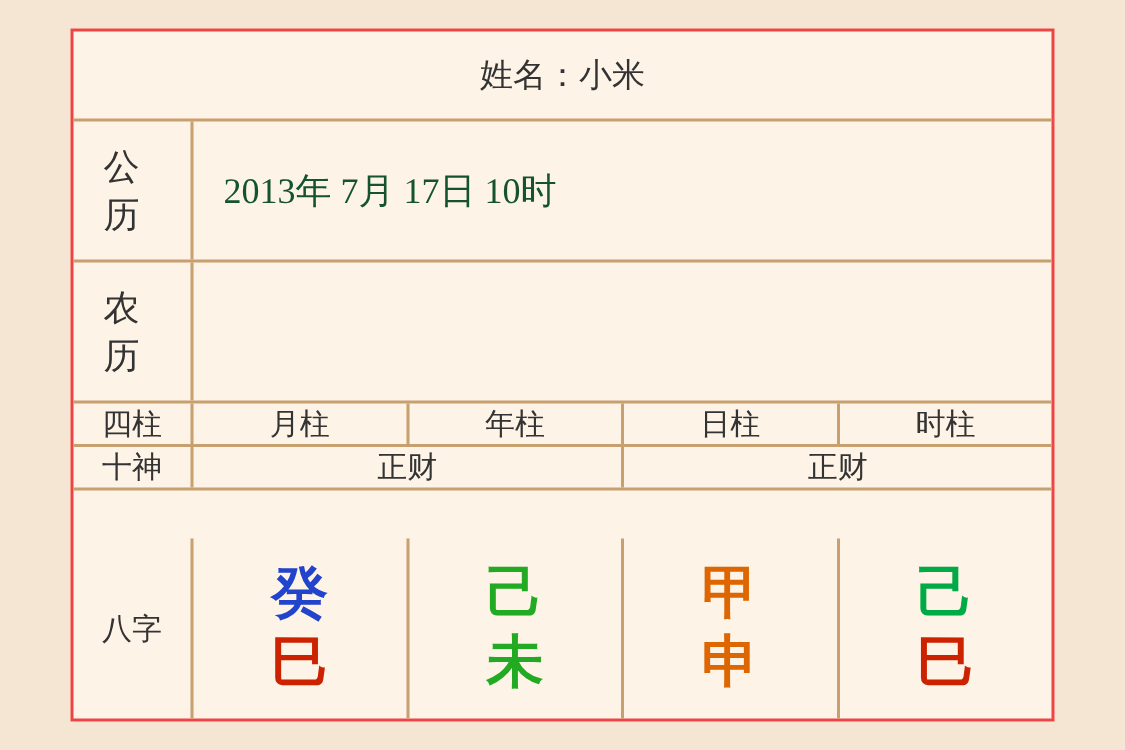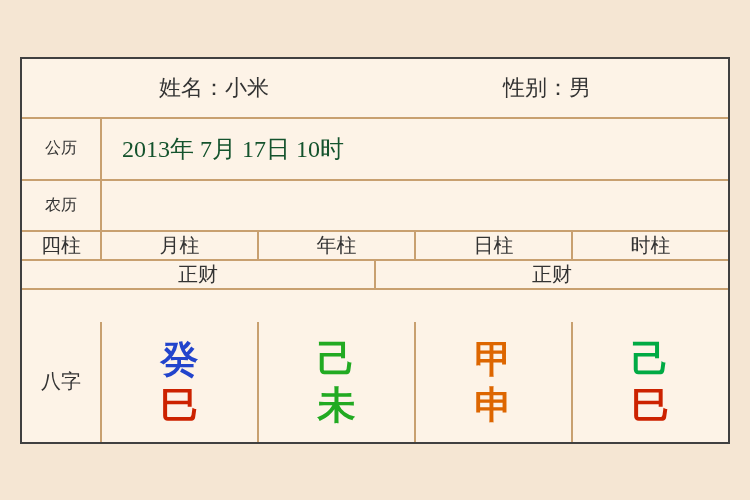--- a/index.html
+++ b/index.html
@@ -6,47 +6,47 @@
     body {
       background: #f5e6d3;
       font-family: "SimSun", "STSong", serif;
       width: 750px;
       min-height: 500px;
       display: flex;
       align-items: center;
       justify-content: center;
     }
     .container {
-      width: 710px;
+      width: 656px;
       background: #fdf3e7;
-      border: 2px solid #404040;
+      border: 2px solid #ef4444;
     }
     .header-row {
       display: flex;
       justify-content: space-around;
       align-items: center;
       padding: 14px 20px;
       border-bottom: 2px solid #c8a070;
       font-size: 22px;
       color: #333;
     }
     .info-row {
       display: flex;
       border-bottom: 2px solid #c8a070;
     }
     .info-label {
       width: 80px;
       min-width: 80px;
       display: flex;
       align-items: center;
       justify-content: center;
-      font-size: 16px;
+      font-size: 24px;
       color: #333;
       border-right: 2px solid #c8a070;
-      padding: 14px 4px;
+      padding: 14px 20px;
       font-family: Liberation Mono, monospace;
     }
     .info-value {
       flex: 1;
       display: flex;
       align-items: center;
       padding: 14px 20px;
       font-size: 24px;
       color: #14532d;
     }
@@ -101,41 +101,41 @@
     .color-orange { color: #dd6600; }
     .color-dark-green { color: #00aa44; }
   </style>
 </head>
 <body>
 
 <div class="container">
 
   <div class="header-row">
     <span>姓名：小米</span>
-    <span>性别：男</span>
   </div>
 
   <div class="info-row">
     <div class="info-label">公历</div>
     <div class="info-value">2013年 7月 17日 10时</div>
   </div>
 
   <div class="info-row">
     <div class="info-label">农历</div>
   </div>
 
   <div class="grid-row">
     <div class="grid-cell label-cell">四柱</div>
     <div class="grid-cell">月柱</div>
     <div class="grid-cell">年柱</div>
     <div class="grid-cell">日柱</div>
     <div class="grid-cell">时柱</div>
   </div>
 
   <div class="grid-row">
+    <div class="grid-cell label-cell">十神</div>
     <div class="grid-cell">正财</div>
     <div class="grid-cell">正财</div>
   </div>
 
   <div class="grid-row">
     <div class="grid-cell label-cell">八字</div>
 
     <div class="grid-cell bazhi-cell">
       <span class="char-top color-blue">癸</span>
       <span class="char-bottom color-red">巳</span>

